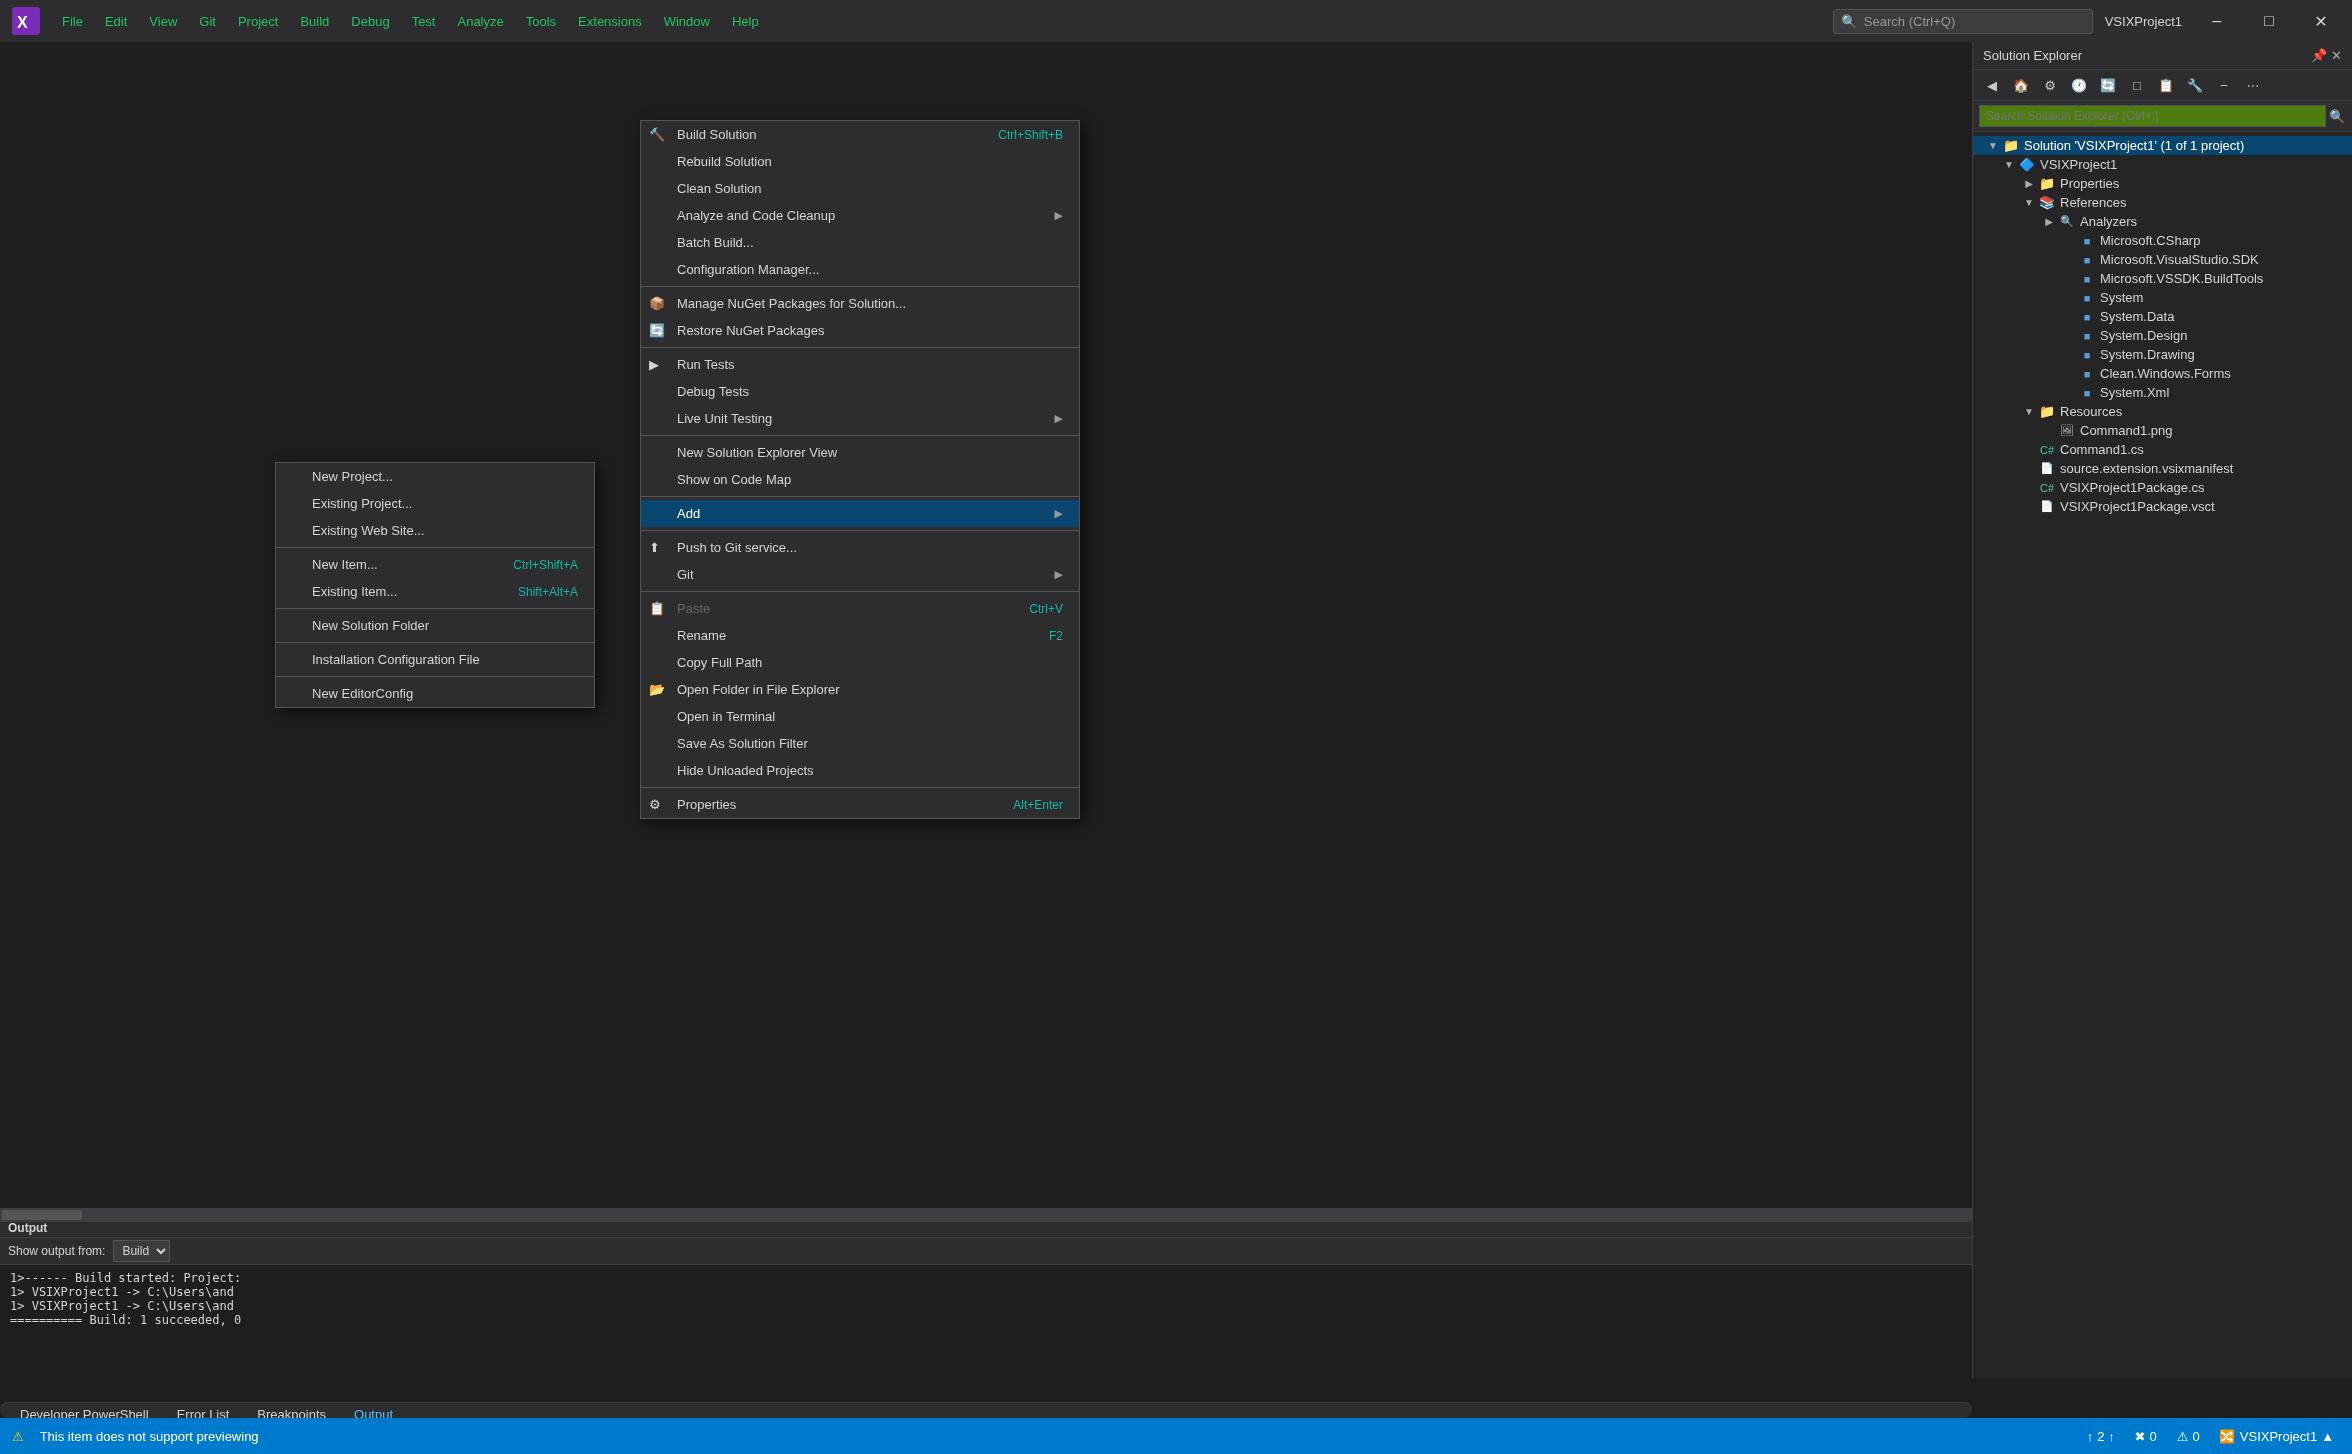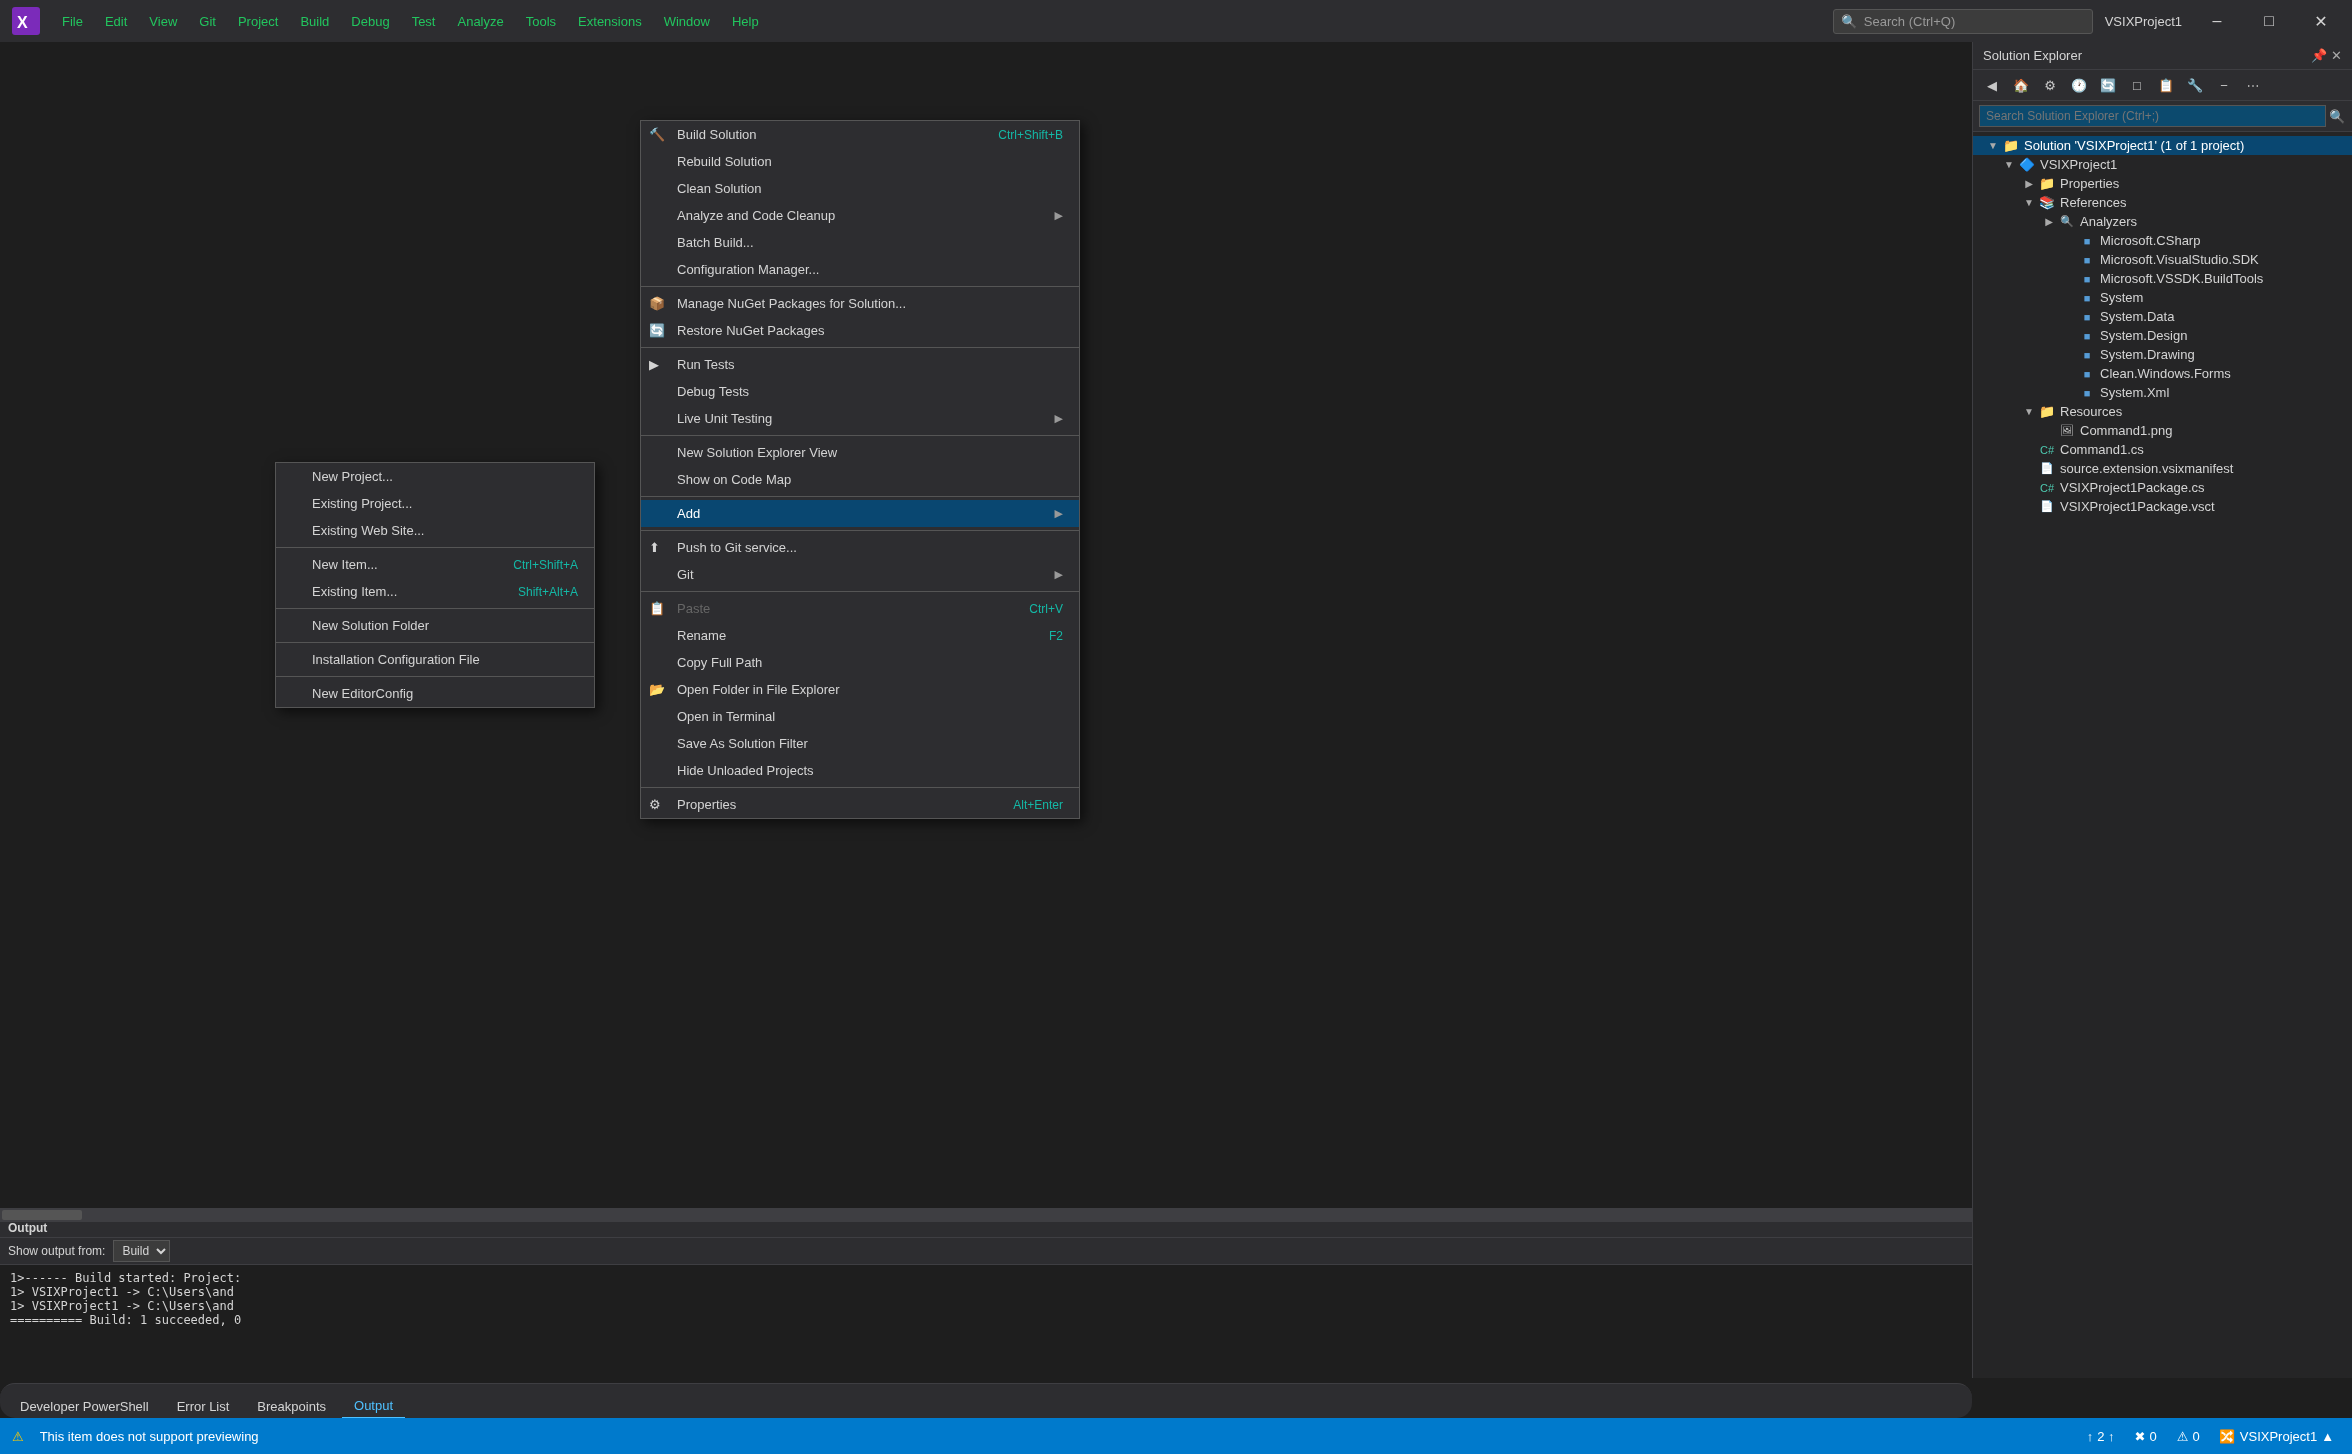--- a/index.html
+++ b/index.html
@@ -245,23 +245,23 @@
       gap: 16px;
     }
     .status-item { display: flex; align-items: center; gap: 4px; cursor: pointer; padding: 2px 6px; }
     .status-right { margin-left: auto; display: flex; align-items: center; gap: 8px; }
 
     
     .bottom-tabs {
       position: absolute;
       bottom: 36px;
       left: 0;
-      height: 35px;
-      display: flex;
-      align-items: flex-end;
+      height: 16px;
+      display: flex;
+      align-items: flex-start;
       background: #2d2d30;
       border-top: 1px solid #3e3e42;
       padding: 0 8px;
       gap: 4px;
       border-radius: 15px;
     }
     .bottom-tab {
       padding: 4px 12px;
       cursor: pointer;
       color: #d4d4d4;
@@ -345,21 +345,21 @@
       <div class="panel-tool-btn">⚙</div>
       <div class="panel-tool-btn">🕐</div>
       <div class="panel-tool-btn">🔄</div>
       <div class="panel-tool-btn">□</div>
       <div class="panel-tool-btn">📋</div>
       <div class="panel-tool-btn">🔧</div>
       <div class="panel-tool-btn">−</div>
       <div class="panel-tool-btn">⋯</div>
     </div>
     <div style="display:flex;align-items:center;padding:4px 6px;background:#2d2d30;border-bottom:1px solid #3e3e42;">
-      <input type="text" style="flex: 1 1 0%; background: #0c4a6e; border: 1px solid rgb(85, 85, 85); color: rgb(212, 212, 212); padding: 3px 6px; font-size: 12px;" placeholder="Search Solution Explorer (Ctrl+;)">
+      <input type="text" style="flex: 1 1 0%; background: #4d7c0f; border: 1px solid rgb(85, 85, 85); color: rgb(212, 212, 212); padding: 3px 6px; font-size: 12px;" placeholder="Search Solution Explorer (Ctrl+;)">
       <span style="margin-left:4px;color:#aaa;">🔍</span>
     </div>
     <div class="tree-container">
 
       <div class="tree-item selected">
         <span class="indent" style="width:8px;"></span>
         <span class="expand-icon">▼</span>
         <span class="item-icon">📁</span>
         <span>Solution 'VSIXProject1' (1 of 1 project)</span>
       </div>

